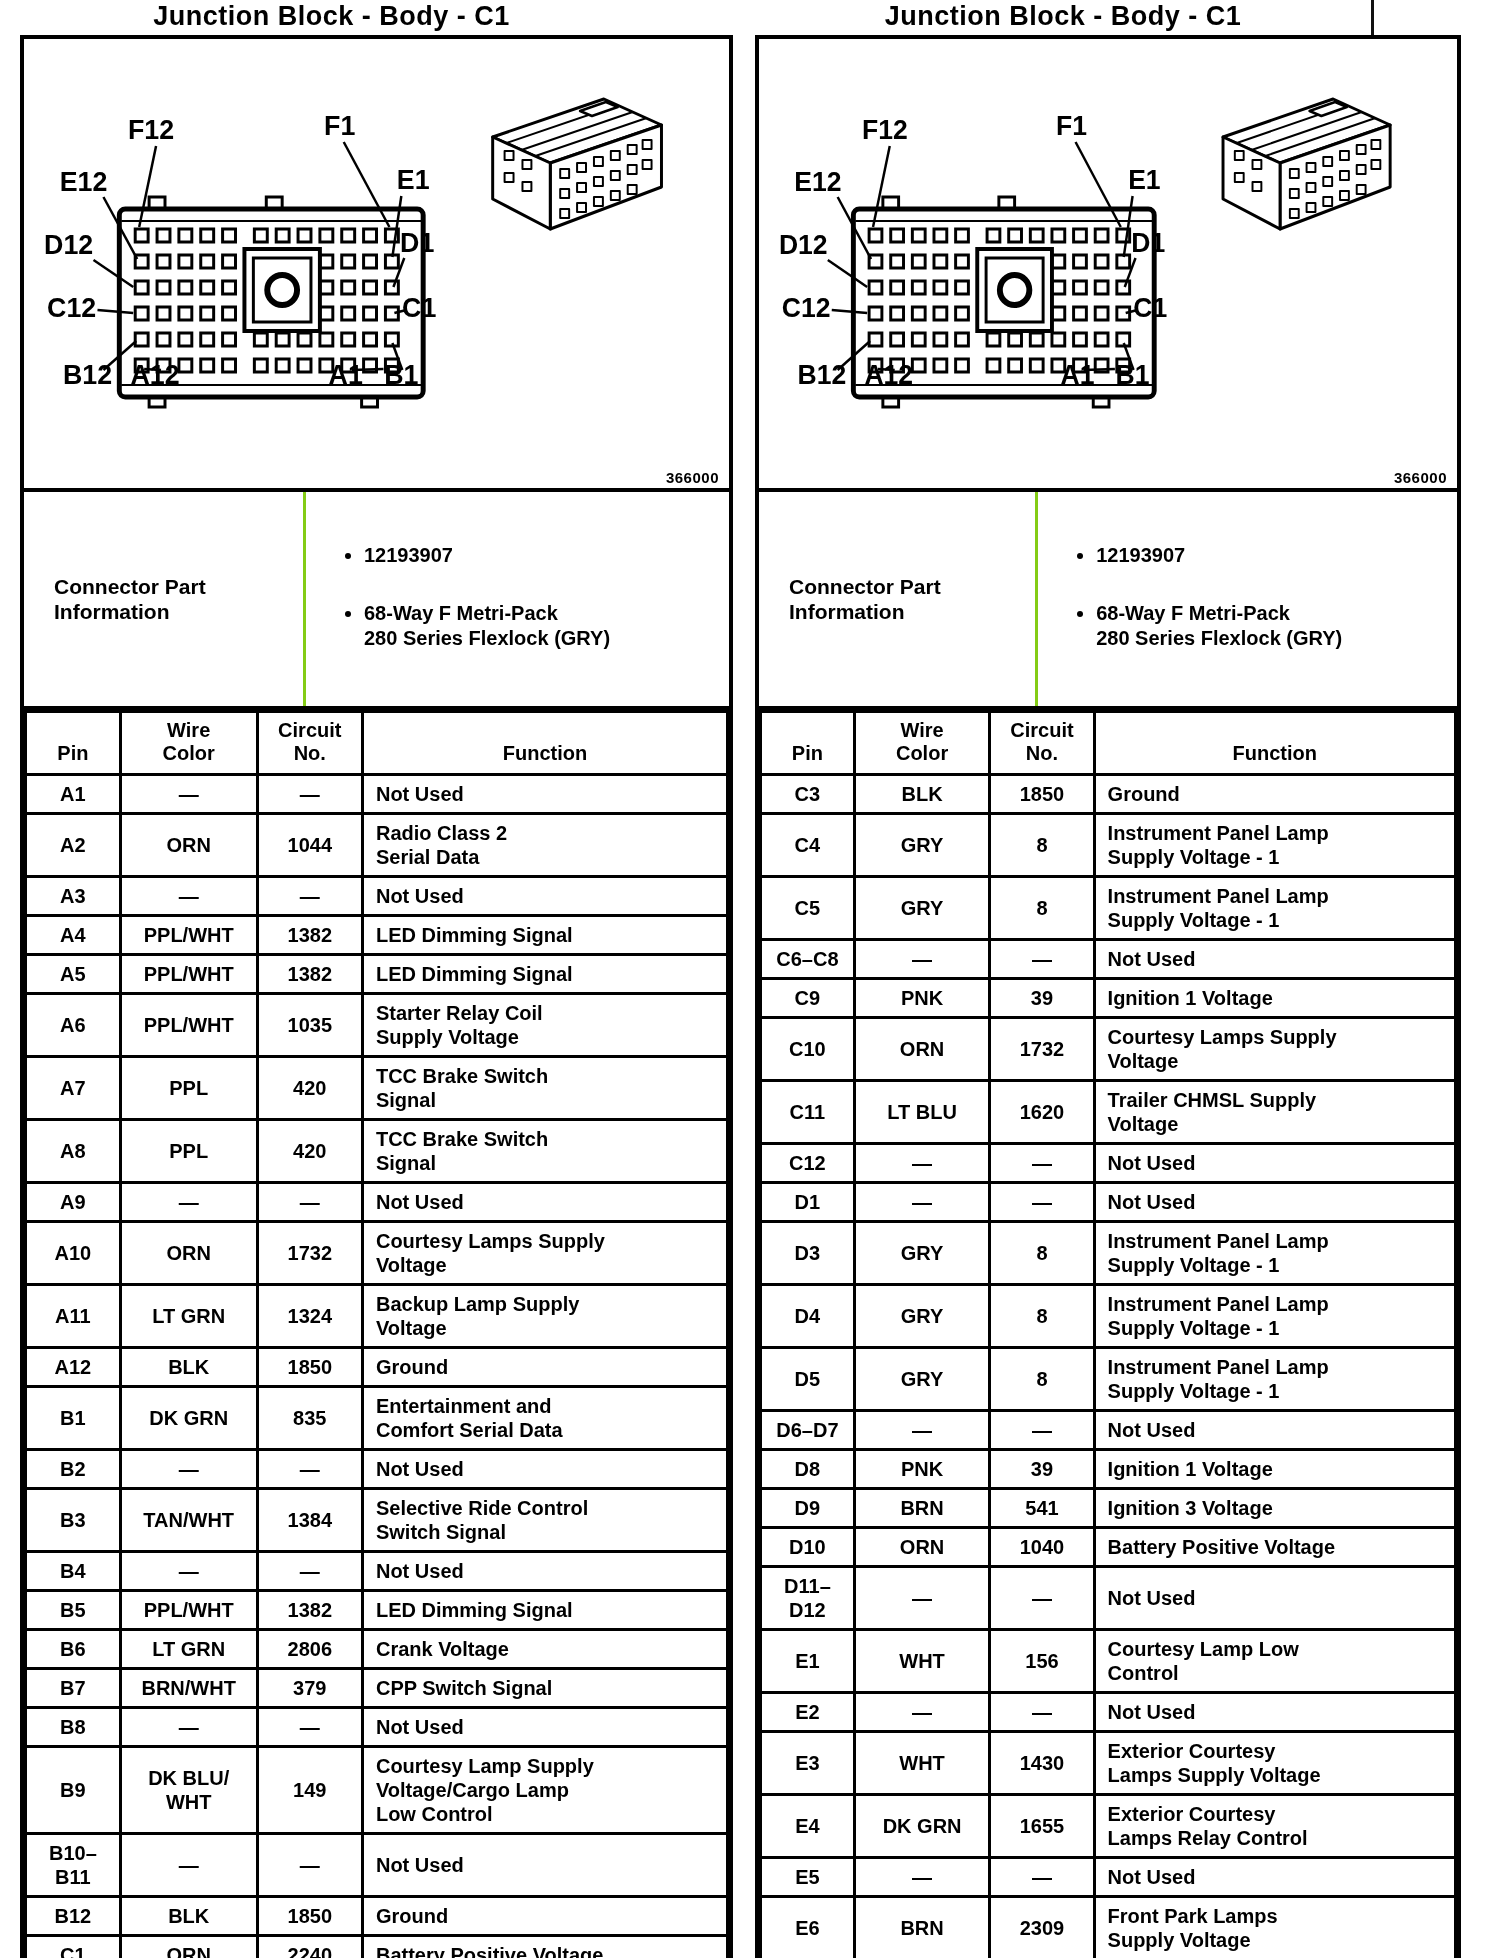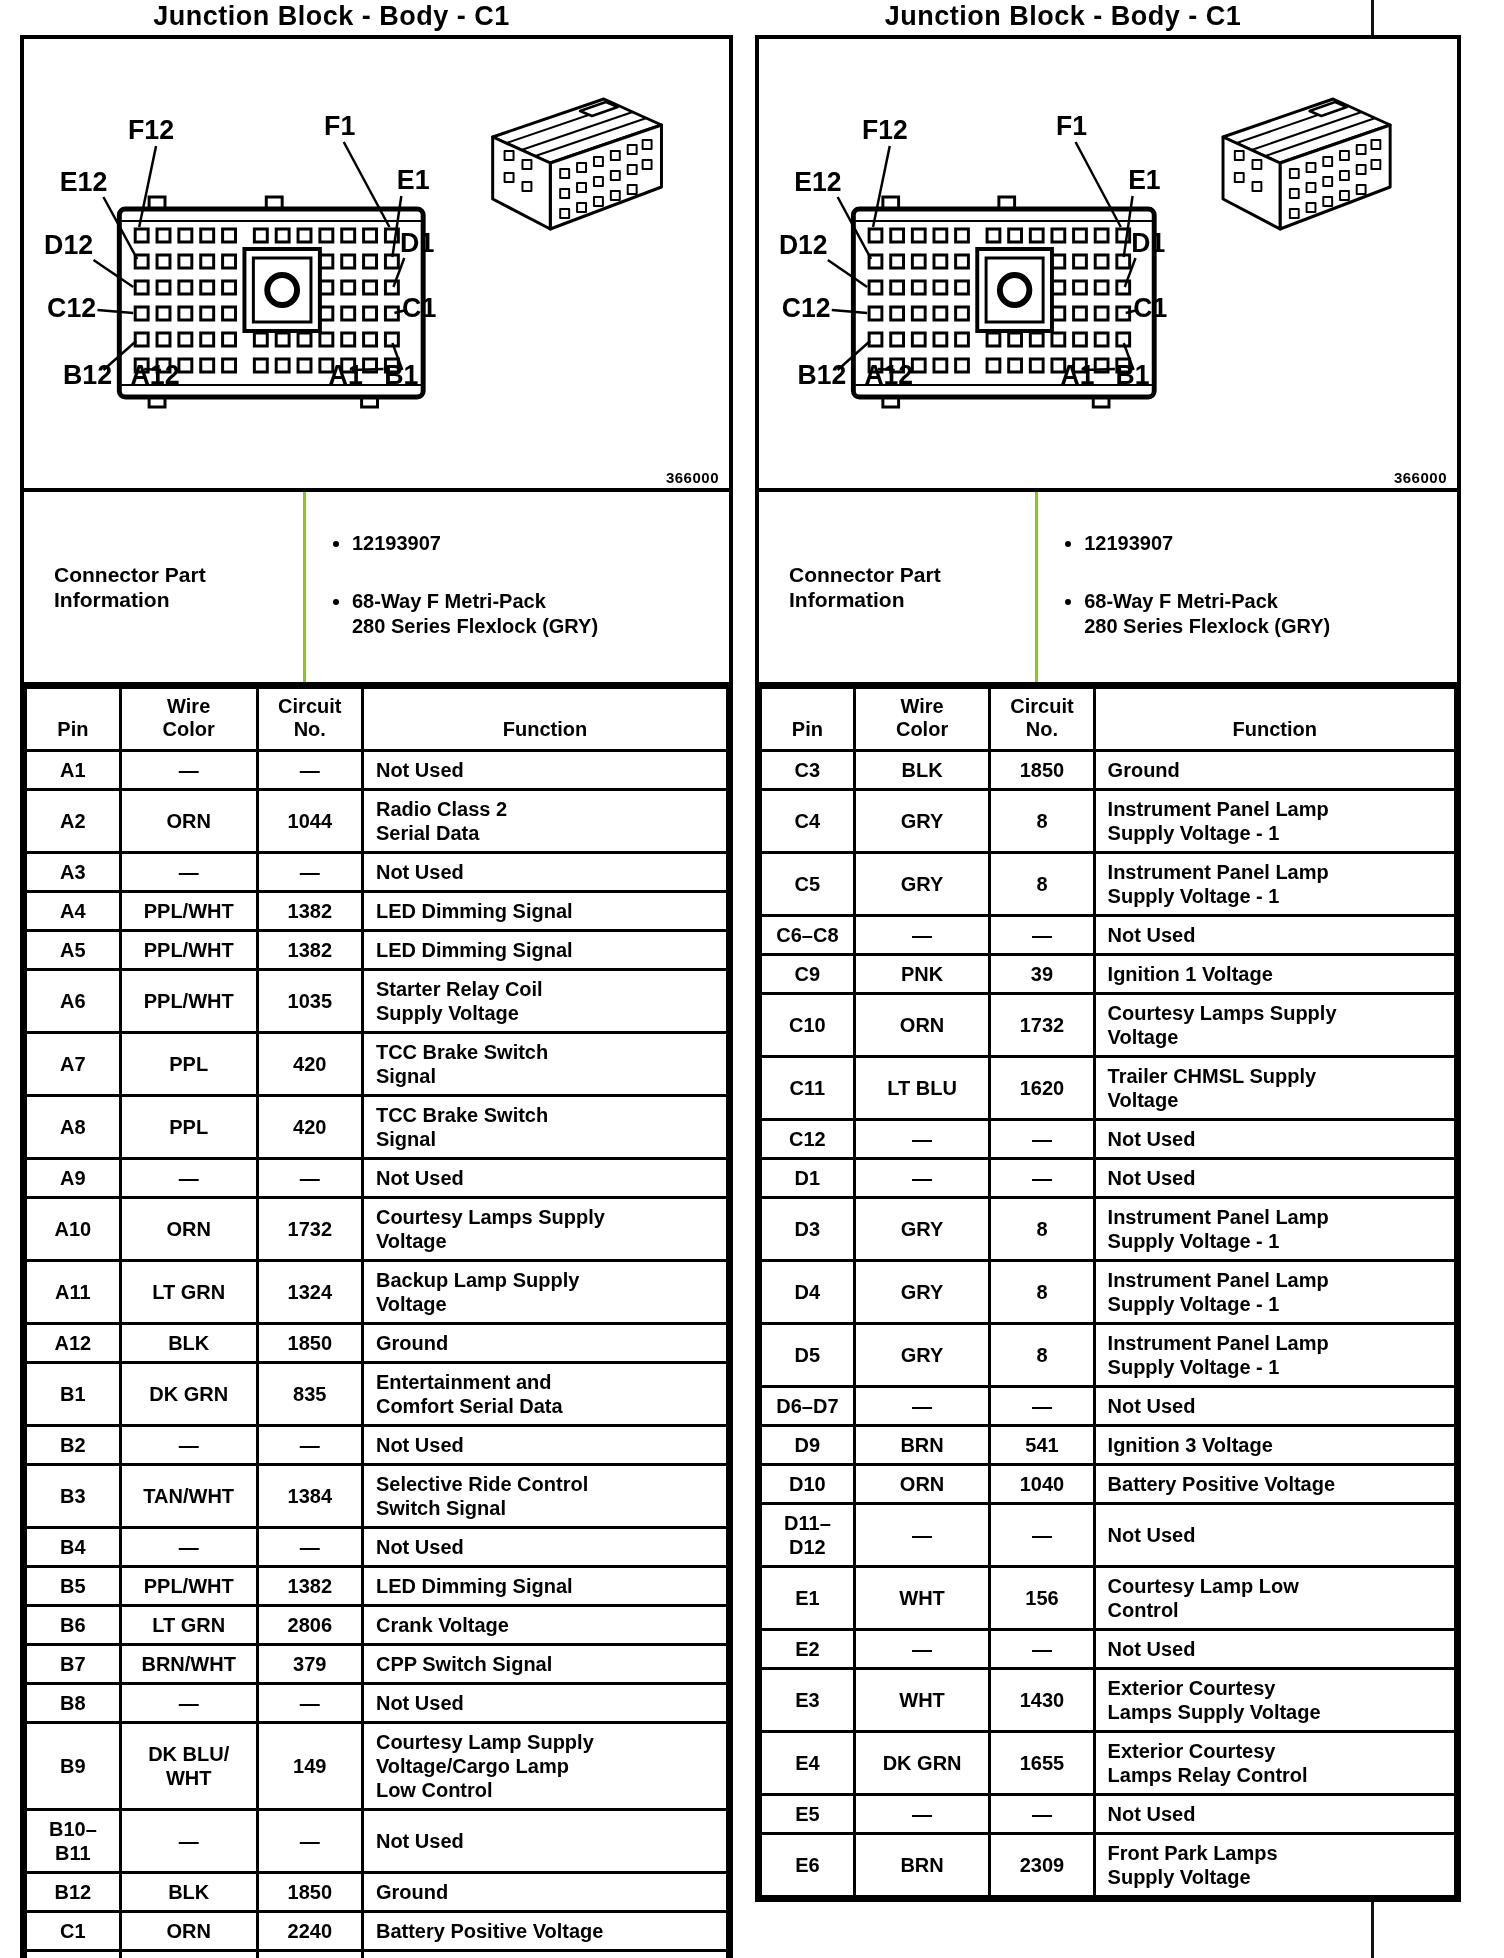--- a/index.html
+++ b/index.html
@@ -9,21 +9,21 @@
   .panel{position:absolute;top:0;}
   .panel-left{left:20px;width:713px;}
   .panel-right{left:755px;width:706px;}
   .title{margin:0;height:35px;line-height:32px;font-size:27px;font-weight:bold;text-align:center;transform:translateX(-45px);letter-spacing:.5px;}
   .frame{border:4px solid #000;background:#fff;}
   .diagram{position:relative;height:449px;border-bottom:4px solid #000;}
   .diagram svg{width:100%;height:100%;display:block;}
   .fig-num{position:absolute;right:10px;bottom:2px;font-size:15px;font-weight:bold;letter-spacing:.5px;}
   .info-row{display:flex;border-bottom:4px solid #000;min-height:92px;}
   .info-label{width:40%;border-right:3px solid #84cc16;display:flex;align-items:center;justify-content:center;font-size:21px;font-weight:bold;line-height:1.2;padding:24px 30px;box-sizing:border-box;}
-  .info-bullets{flex:1;margin:0;padding:14px 6px 10px 46px;list-style:disc outside;font-size:20px;font-weight:bold;line-height:1.25;white-space:pre-line;border-radius:29px;}
+  .info-bullets{flex:1;margin:12px;padding:14px 6px 10px 46px;list-style:disc outside;font-size:20px;font-weight:bold;line-height:1.25;white-space:pre-line;border-radius:29px;}
   .info-bullets li{margin:0 0 8px 0;}
   table.pinout{width:100%;border-collapse:collapse;table-layout:fixed;}
   table.pinout th,table.pinout td{border:3px solid #000;font-weight:bold;white-space:pre-line;}
   table.pinout th{font-size:20px;vertical-align:bottom;text-align:center;padding:6px 4px 8px 4px;line-height:1.15;}
   table.pinout td{font-size:20px;vertical-align:middle;text-align:center;padding:6px 5px;line-height:1.2;}
   table.pinout td:last-child{text-align:left;padding-left:12px;}
   .pin-lbl{font-size:27px;font-weight:bold;}
 </style>
 </head>
 <body>
@@ -634,20 +634,26 @@
               <td>Instrument Panel Lamp
 Supply Voltage - 1</td>
             </tr>
             <tr>
               <td>D6–D7</td>
               <td>—</td>
               <td>—</td>
               <td>Not Used</td>
             </tr>
             <tr>
+              <td>D8</td>
+              <td>PNK</td>
+              <td>39</td>
+              <td>Ignition 1 Voltage</td>
+            </tr>
+            <tr>
               <td>D9</td>
               <td>BRN</td>
               <td>541</td>
               <td>Ignition 3 Voltage</td>
             </tr>
             <tr>
               <td>D10</td>
               <td>ORN</td>
               <td>1040</td>
               <td>Battery Positive Voltage</td>

